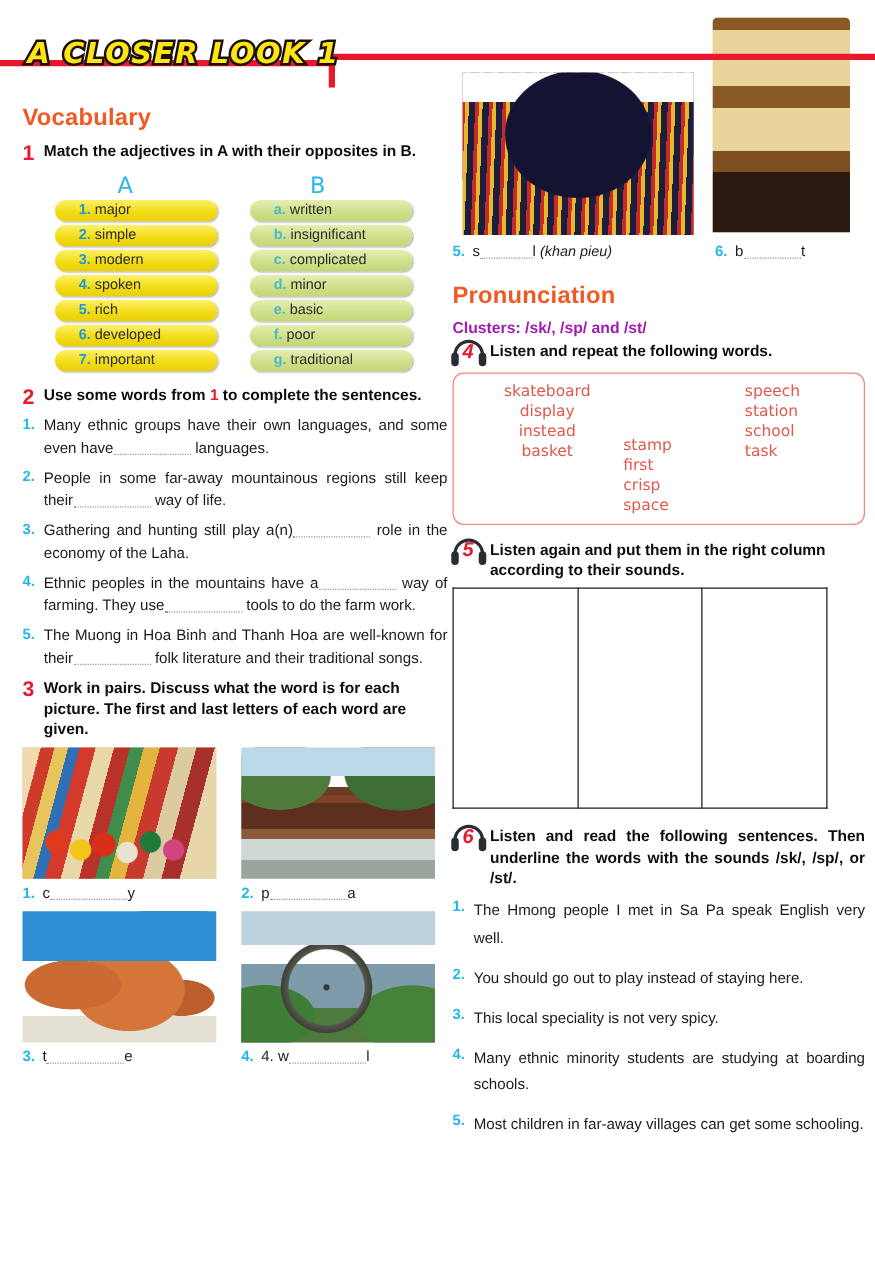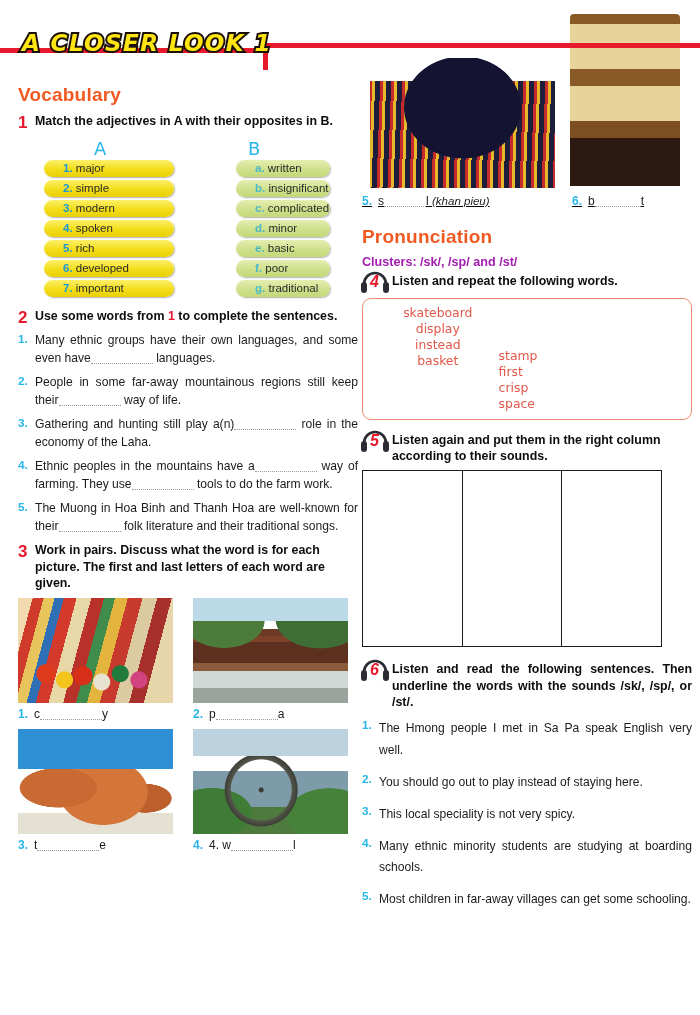--- a/index.html
+++ b/index.html
@@ -87,21 +87,20 @@
     margin-bottom:3px;
     box-shadow:1px 1px 1.5px rgba(0,0,0,0.30);
     white-space:nowrap; overflow:hidden;
   }
   .pill .k { color:#1b9ad6; font-weight:bold; }
   .pill.y {
     background:linear-gradient(#fdf06a,#f2dd18 55%,#e9cf08);
   }
   .pill.g {
     background:linear-gradient(#e5eeb2,#cfe08c 55%,#c3d877);
-    margin-left:36px;
   }
   .pill.g .k { color:#4cb8c8; }
 
   
   .qlist { margin-top:4px; }
   .q { display:flex; margin-bottom:7px; }
   .q-n {
     color:#29b6e8; font-weight:bold; font-size:11.8px;
     width:17px; flex:0 0 17px;
   }
@@ -313,21 +312,21 @@
       </div>
       <div class="pic-lbl-row">
         <div class="pic-lbl"><span class="pn">3.</span><span>t</span><span class="wordgap"></span><span>e</span></div>
         <div class="pic-lbl"><span class="pn">4.</span><span>4. w</span><span class="wordgap"></span><span>l</span></div>
       </div>
     </div>
   </div>
 
   <div class="colR">
 
-    <div class="pic-lbl-row" style="margin-top:184px; gap:30px;text-decoration:underline;">
+    <div class="pic-lbl-row" style="margin-top:184px; gap:30px;">
       <div class="pic-lbl" style="width:180px;">
         <span class="pn">5.</span><span>s</span><span class="wordgap" style="width:42px;"></span><span>l</span>
         <i style="font-size:11.5px;">(khan pieu)</i>
       </div>
       <div class="pic-lbl" style="width:110px;">
         <span class="pn">6.</span><span>b</span><span class="wordgap" style="width:46px;"></span><span>t</span>
       </div>
     </div>
 
     <div class="sec-head" style="margin-top:18px;">Pronunciation</div>
@@ -350,20 +349,26 @@
         <div class="wb-w">skateboard</div>
         <div class="wb-w">display</div>
         <div class="wb-w">instead</div>
         <div class="wb-w">basket</div>
       </div>
       <div class="wb-col">
         <div class="wb-w">stamp</div>
         <div class="wb-w">first</div>
         <div class="wb-w">crisp</div>
         <div class="wb-w">space</div>
+      </div>
+      <div class="wb-col">
+        <div class="wb-w">speech</div>
+        <div class="wb-w">station</div>
+        <div class="wb-w">school</div>
+        <div class="wb-w">task</div>
       </div>
     </div>
 
     <div class="ex" style="margin-top:12px;">
       <div class="hp">
         <svg width="34" height="26" viewBox="0 0 34 26" aria-hidden="true">
           <path d="M4 15 A11 11 0 0 1 26 15" fill="none" stroke="#2b2b33" stroke-width="2.6"></path>
           <rect x="1" y="13" width="6" height="11" rx="3" fill="#2b2b33"></rect>
           <rect x="23" y="13" width="6" height="11" rx="3" fill="#2b2b33"></rect>
         </svg>

